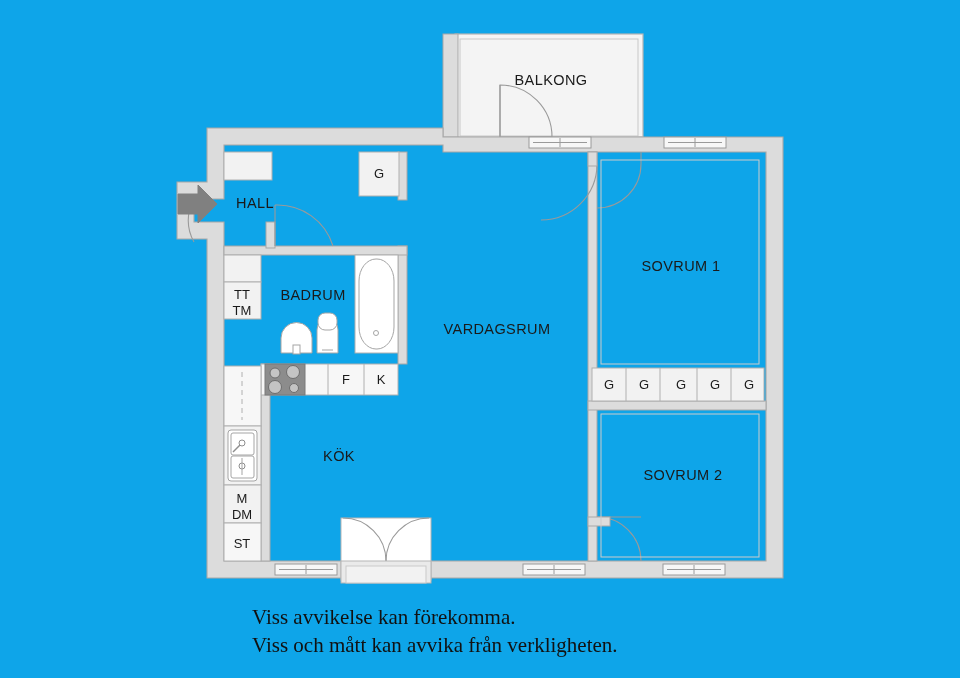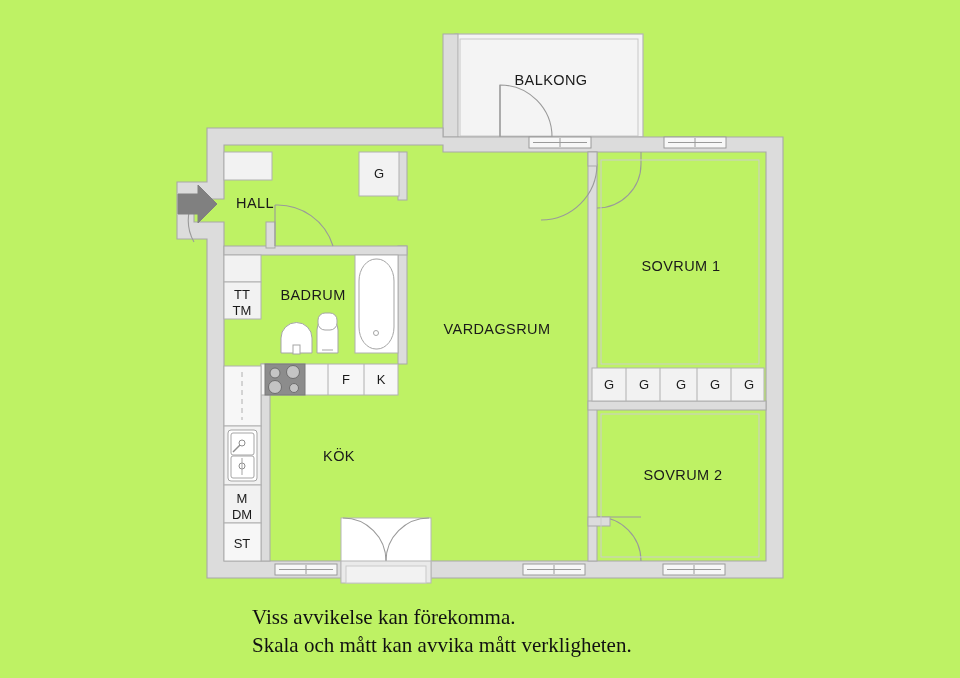--- a/index.html
+++ b/index.html
@@ -10,21 +10,21 @@
   body {
     width: 960px;
     height: 678px;
     font-family: "Liberation Sans", sans-serif;
     overflow: hidden;
   }
   #plan-root {
     position: relative;
     width: 960px;
     height: 678px;
-    background: #bef264;
+    background: #0ea5e9;
   }
   #floorplan-svg {
     position: absolute;
     left: 0;
     top: 0;
     width: 960px;
     height: 678px;
   }
   .caption-block {
     position: absolute;
@@ -261,16 +261,16 @@
       <text class="small-label" text-anchor="middle" x="381" y="384">K</text>
       <text class="small-label" text-anchor="middle" x="242" y="503">M</text>
       <text class="small-label" text-anchor="middle" x="242" y="519">DM</text>
       <text class="small-label" text-anchor="middle" x="242" y="548">ST</text>
     </g>
 
   </svg>
 
   <div class="caption-block">
     <div class="caption-line">Viss avvikelse kan förekomma.</div>
-    <div class="caption-line">Skala och mått kan avvika mått verkligheten.</div>
+    <div class="caption-line">Viss och mått kan avvika från verkligheten.</div>
   </div>
 
 </div>
 
 </body></html>

